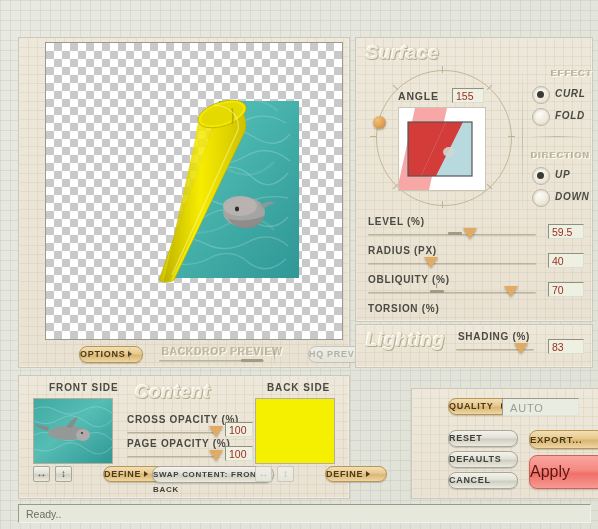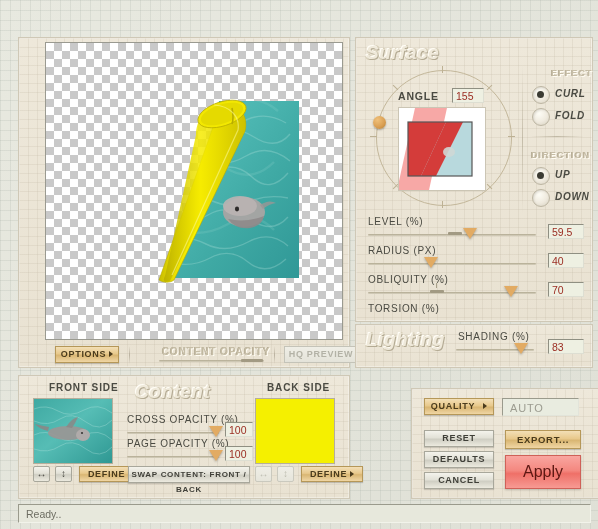--- a/index.html
+++ b/index.html
@@ -189,21 +189,21 @@
     position: absolute; width: 1px;
     background: linear-gradient(to bottom, rgba(0,0,0,0), rgba(150,140,115,.45), rgba(0,0,0,0));
   }
   .hsep {
     position: absolute; height: 1px;
     background: linear-gradient(to right, rgba(0,0,0,0), rgba(150,140,115,.5), rgba(0,0,0,0));
   }
 
   
   .sl-lbl {
-    position: absolute; font-size: 10px; font-weight: normal;
+    position: absolute; font-size: 10px; font-weight: bold;
     color: #4a4a42; letter-spacing: .7px;
   }
   .sl-track {
     position: absolute; height: 2px;
     background: linear-gradient(to bottom, #b0a88f, #d8d2c0);
     border-radius: 1px;
   }
   .sl-thumb {
     position: absolute;
     width: 0; height: 0;
@@ -235,26 +235,26 @@
     overflow: hidden;
   }
 
   
   .actions-panel { left: 404px; top: 383px; width: 180px; height: 109px; padding-left: 7px; }
 
   
   .btn {
     position: absolute;
     box-sizing: border-box;
-    text-align: center;
     font-size: 9px; font-weight: bold;
     letter-spacing: .7px;
-    border-radius: 0;
+    border-radius: 8px;
     cursor: default;
     user-select: none;
+    margin-left: 24px;
   }
   .btn-gray {
     background: linear-gradient(to bottom, #f4f3ec 0%, #e2e1d7 45%, #cfcec3 55%, #eceadf 100%);
     border: 1px solid #a8a79b;
     color: #3f3f38;
     box-shadow: 0 1px 1px rgba(0,0,0,.15);
   }
   .btn-tan {
     background: linear-gradient(to bottom, #f3dfb6 0%, #e8c98c 45%, #d9b673 55%, #f0d6a4 100%);
     border: 1px solid #b59758;
@@ -388,21 +388,21 @@
           <ellipse cx="176" cy="71" rx="22" ry="9.5" transform="rotate(-18 176 71)" fill="#d8cd00" opacity="0.55"></ellipse>
           <path d="M186,65 q2,10 0,16" stroke="#b8ad00" stroke-width="1.6" fill="none"></path>
           <path d="M168,62 C185,63 194,74 192,87 L126,232" fill="none" stroke="#fdfb9a" stroke-width="1.2" opacity="0.55"></path>
         </g>
       </svg>
     </div>
 
     <div class="prev-toolbar">
       <div class="btn btn-tan" style="left:36px; top:2px; width:64px; height:17px; line-height:15px;"><span>OPTIONS</span><span class="tri"></span></div>
       <div class="sep-v" style="left:110px;"></div>
-      <div class="grp-lbl" style="left:143px; top:2px; font-size:10px; letter-spacing:.9px;">CONTENT OPACITY</div>
+      <div class="grp-lbl" style="left:143px; top:2px; font-size:10px; letter-spacing:.9px;">BACKDROP PREVIEW</div>
       <div class="sl-track" style="left:140px; top:16px; width:105px;"></div>
       <div class="sl-base" style="left:222px; top:15px; width:22px;"></div>
       <div class="sep-v" style="left:255px;"></div>
       <div class="btn btn-disabled" style="left:265px; top:2px; width:74px; height:17px; line-height:15px;">HQ PREVIEW</div>
     </div>
   </div>
 
   <div class="panel surface-panel">
     <div class="panel-title" style="left:10px; top:4px;">Surface</div>
 

